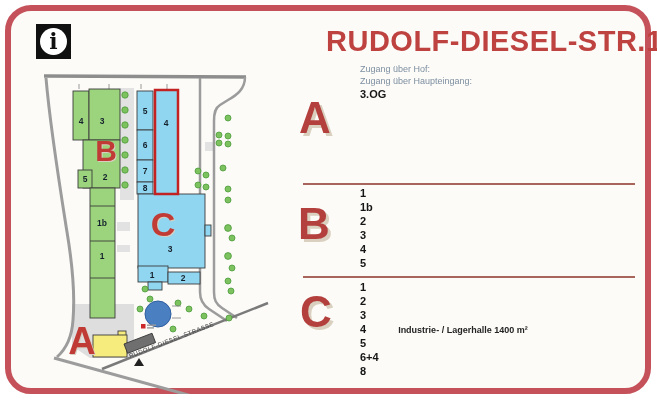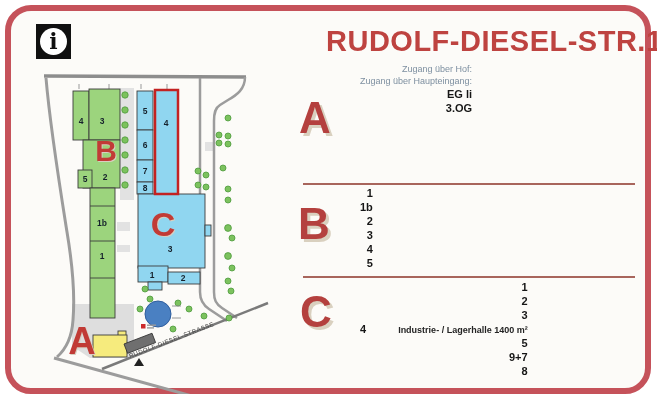--- a/index.html
+++ b/index.html
@@ -24,21 +24,21 @@
     position:absolute;left:326px;top:25px;width:336px;white-space:nowrap;
     font-size:29px;font-weight:800;letter-spacing:0.5px;color:#BE4340;
   }
   .sec-letter{
     position:absolute;font-size:44px;font-weight:800;color:#B4403E;
     text-shadow:3px 3px 0 #d9d0bf;line-height:44px;
   }
   #letterA{left:299px;top:96px;}
   #letterB{left:298px;top:202px;}
   #letterC{left:300px;top:290px;}
-  .entries{position:absolute;left:360px;text-align:right;}
+  .entries{position:absolute;left:360px;}
   #entriesA{top:63px;}
   #entriesB{top:186px;}
   #entriesC{top:280px;}
   .note{font-size:9px;color:#7d8fa0;height:12px;line-height:12px;}
   .value{font-size:11px;font-weight:bold;color:#161616;height:14px;line-height:14px;}
   .crow{display:flex;align-items:baseline;}
   .desc{margin-left:32px;font-size:9px;font-weight:bold;color:#242424;}
   .sep{position:absolute;left:303px;width:332px;height:2px;background:#A8655C;}
   #sep1{top:183px;}
   #sep2{top:276px;}
@@ -58,21 +58,20 @@
 
 <div class="title">RUDOLF-DIESEL-STR.1</div>
 
 <div class="sec-letter" id="letterA">A</div>
 <div class="sec-letter" id="letterB">B</div>
 <div class="sec-letter" id="letterC">C</div>
 
 <div class="entries" id="entriesA">
   <div class="note">Zugang über Hof:</div>
   <div class="note">Zugang über Haupteingang:</div>
-  <div class="value">EG li</div>
   <div class="value">3.OG</div>
 </div>
 
 <div class="sep" id="sep1"></div>
 
 <div class="entries" id="entriesB">
   <div class="value">1</div>
   <div class="value">1b</div>
   <div class="value">2</div>
   <div class="value">3</div>
@@ -84,21 +83,21 @@
 
 <div class="entries" id="entriesC">
   <div class="value">1</div>
   <div class="value">2</div>
   <div class="value">3</div>
   <div class="value crow">
     <span>4</span>
     <span class="desc">Industrie- / Lagerhalle  1400 m²</span>
   </div>
   <div class="value">5</div>
-  <div class="value">9+7</div>
+  <div class="value">6+4</div>
   <div class="value">8</div>
 </div>
 
 <svg class="map" viewBox="0 0 262 338">
 
   <g>
     <rect x="90" y="32" width="14" height="112" fill="#e2e2e2"></rect>
     <polygon points="42,248 104,248 104,302 60,302 42,290" fill="#dedede"></polygon>
     <rect x="87" y="166" width="13" height="9" fill="#e2e2e2"></rect>
     <rect x="87" y="189" width="13" height="7" fill="#e2e2e2"></rect>

